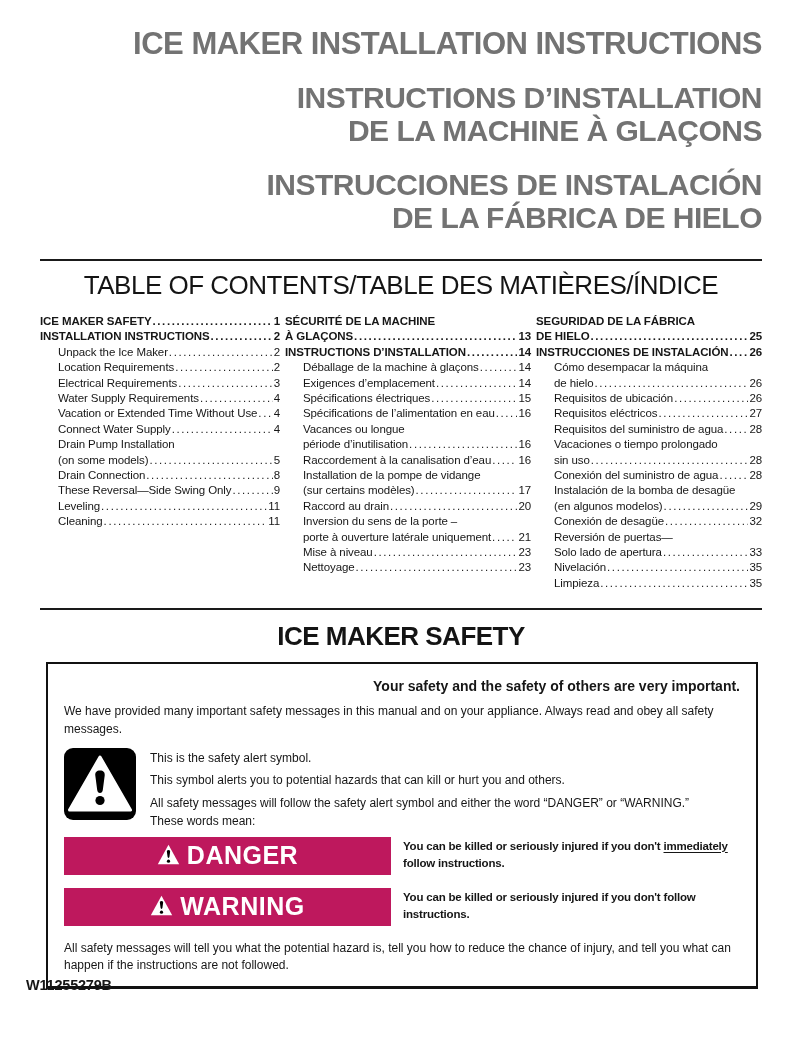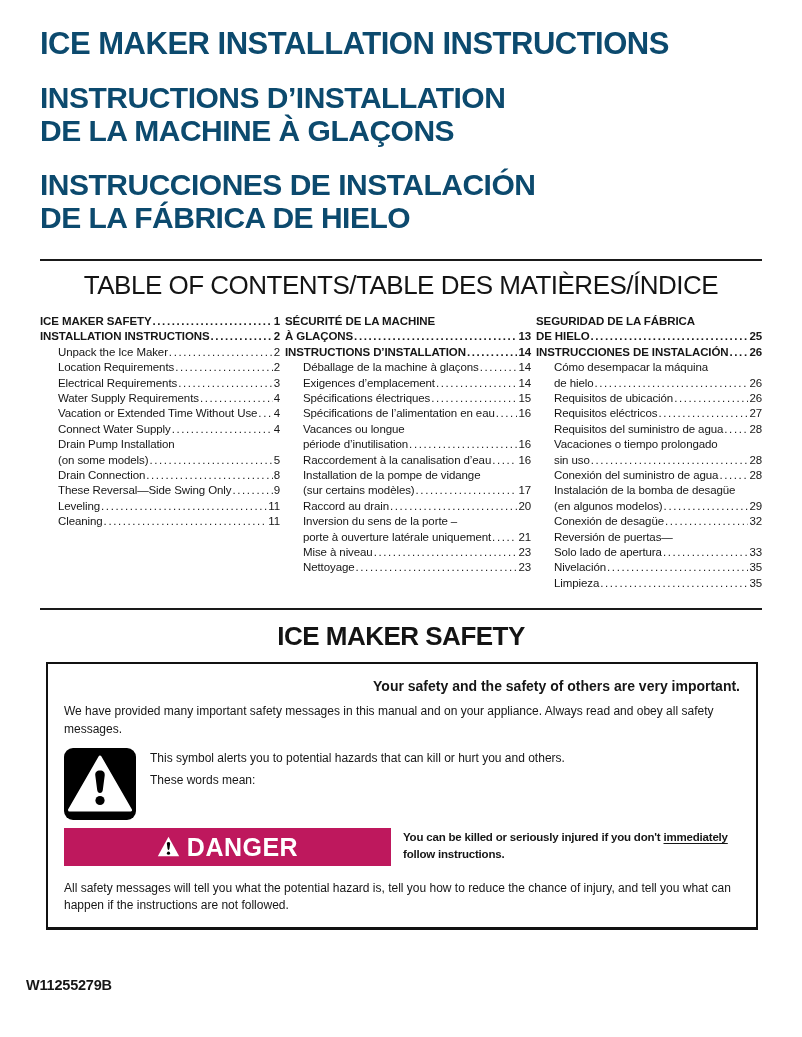--- a/index.html
+++ b/index.html
@@ -8,21 +8,21 @@
     width: 802px; height: 1037px;
     background: #ffffff;
     color: #161616;
     font-family: "Liberation Sans", sans-serif;
     position: relative;
     overflow: hidden;
   }
   .page { padding: 28px 40px 0 40px; position: relative; height: 100%; }
 
   
-  .title { text-align: left; font-weight: bold; letter-spacing: -0.5px; margin: 0; color: #0c4a6e; }
+  .title { text-align: right; font-weight: bold; letter-spacing: -0.5px; margin: 0; color: #737373; }
   .title-en { font-size: 31px; line-height: 1.05; margin-bottom: 20px; }
   .title-2line { font-size: 30px; line-height: 1.12; margin-bottom: 20px; }
 
   
   .rule { border: none; border-top: 2px solid #1a1a1a; margin: 0; }
   .rule-1 { margin-top: 24px; }
   .rule-2 { margin-top: 17px; }
 
   
   .toc-heading {
@@ -419,39 +419,55 @@
     <div class="alert-row">
       <div class="alert-icon">
         <svg viewBox="0 0 72 72" aria-hidden="true">
           <rect x="0" y="0" width="72" height="72" rx="9" fill="#000"></rect>
           <path d="M36 9 L66.5 62 L5.5 62 Z" fill="#fff" stroke="#fff" stroke-width="3" stroke-linejoin="round"></path>
           <path d="M36 22.5 c-3.4 0 -5.1 2 -4.7 5 l1.9 14.5 c0.25 2 1.3 3 2.8 3 s2.55 -1 2.8 -3 l1.9 -14.5 c0.4 -3 -1.3 -5 -4.7 -5 Z" fill="#000"></path>
           <circle cx="36" cy="52.5" r="4.6" fill="#000"></circle>
         </svg>
       </div>
       <div class="alert-text">
+        <div class="al">This is the safety alert symbol.</div>
         <div class="al">This symbol alerts you to potential hazards that can kill or hurt you and others.</div>
+        <div>All safety messages will follow the safety alert symbol and either the word “DANGER” or “WARNING.”</div>
         <div class="al-tight">These words mean:</div>
       </div>
     </div>
 
     <div class="sig-row">
       <div class="sig-bar">
         <svg class="tri" viewBox="0 0 24 22" aria-hidden="true">
           <path d="M12 0.8 L23.2 21.2 L0.8 21.2 Z" fill="#fff"></path>
           <path d="M12 6.2 c-1.25 0 -1.85 0.75 -1.7 1.85 l0.72 5.4 c0.09 0.75 0.48 1.1 0.98 1.1 s0.89 -0.35 0.98 -1.1 l0.72 -5.4 c0.15 -1.1 -0.45 -1.85 -1.7 -1.85 Z" fill="#000"></path>
           <circle cx="12" cy="18" r="1.7" fill="#000"></circle>
         </svg>
         <span class="sig-label">DANGER</span>
       </div>
       <div class="sig-desc">
         <span>You can be killed or seriously injured if you don't </span><span class="u">immediately</span>
         <span class="line2">follow instructions.</span>
       </div>
     </div>
 
+    <div class="sig-row">
+      <div class="sig-bar">
+        <svg class="tri" viewBox="0 0 24 22" aria-hidden="true">
+          <path d="M12 0.8 L23.2 21.2 L0.8 21.2 Z" fill="#fff"></path>
+          <path d="M12 6.2 c-1.25 0 -1.85 0.75 -1.7 1.85 l0.72 5.4 c0.09 0.75 0.48 1.1 0.98 1.1 s0.89 -0.35 0.98 -1.1 l0.72 -5.4 c0.15 -1.1 -0.45 -1.85 -1.7 -1.85 Z" fill="#000"></path>
+          <circle cx="12" cy="18" r="1.7" fill="#000"></circle>
+        </svg>
+        <span class="sig-label">WARNING</span>
+      </div>
+      <div class="sig-desc">
+        <span>You can be killed or seriously injured if you don't follow</span>
+        <span class="line2">instructions.</span>
+      </div>
+    </div>
 
     <p class="box-outro">All safety messages will tell you what the potential hazard is, tell you how to reduce the chance of injury, and tell you what can happen if the instructions are not followed.</p>
   </div>
 
   <div class="doc-footer">W11255279B</div>
 
 </div>
 
 </body></html>

